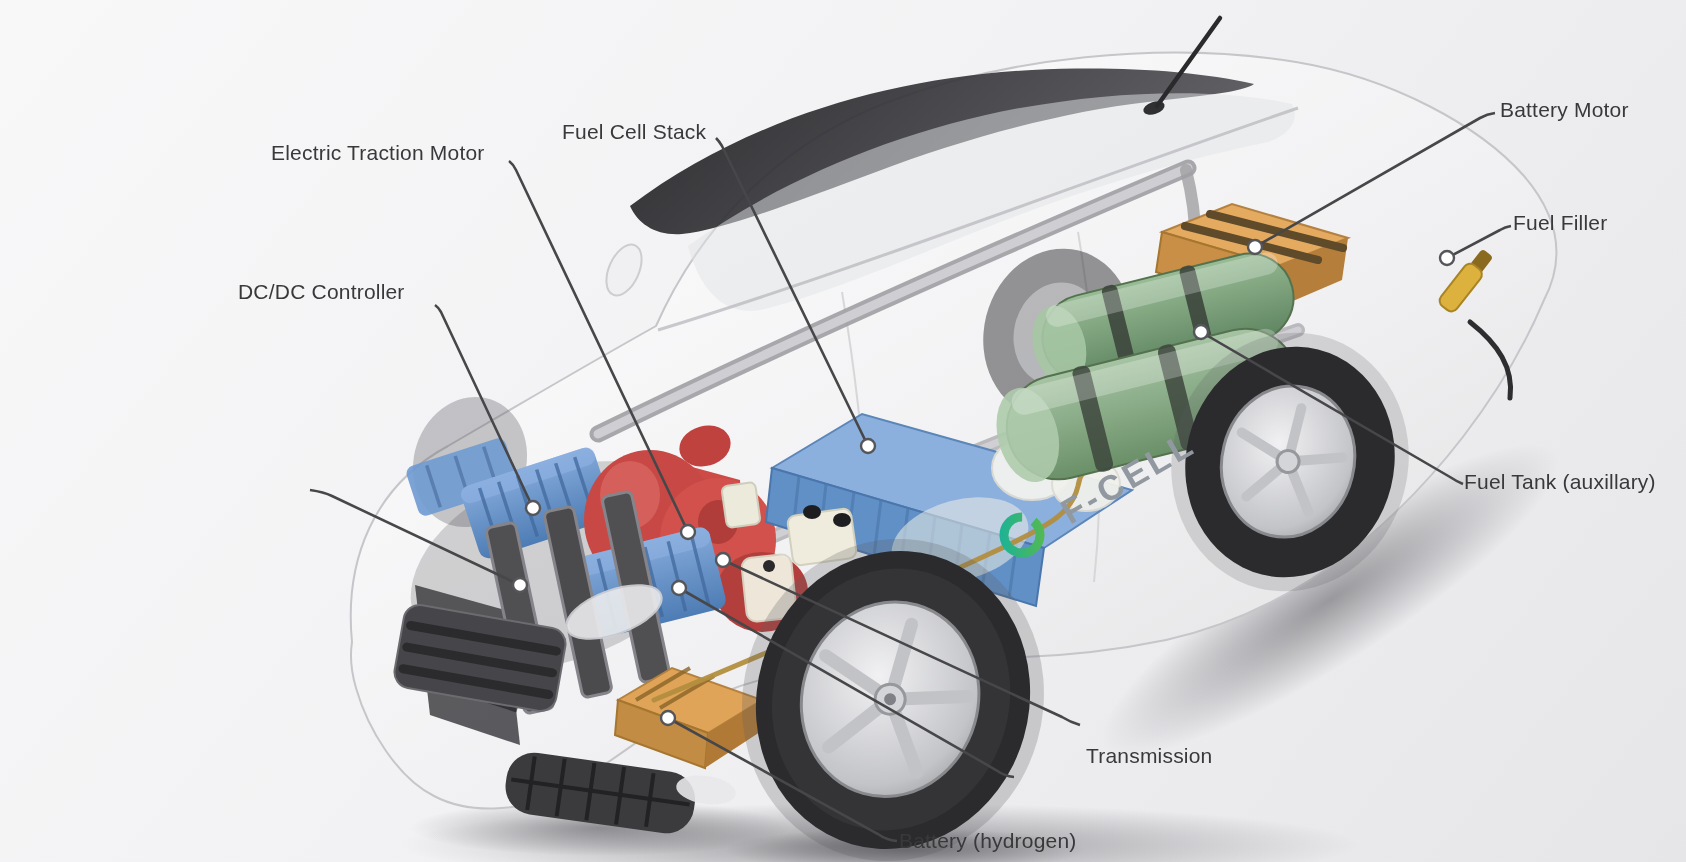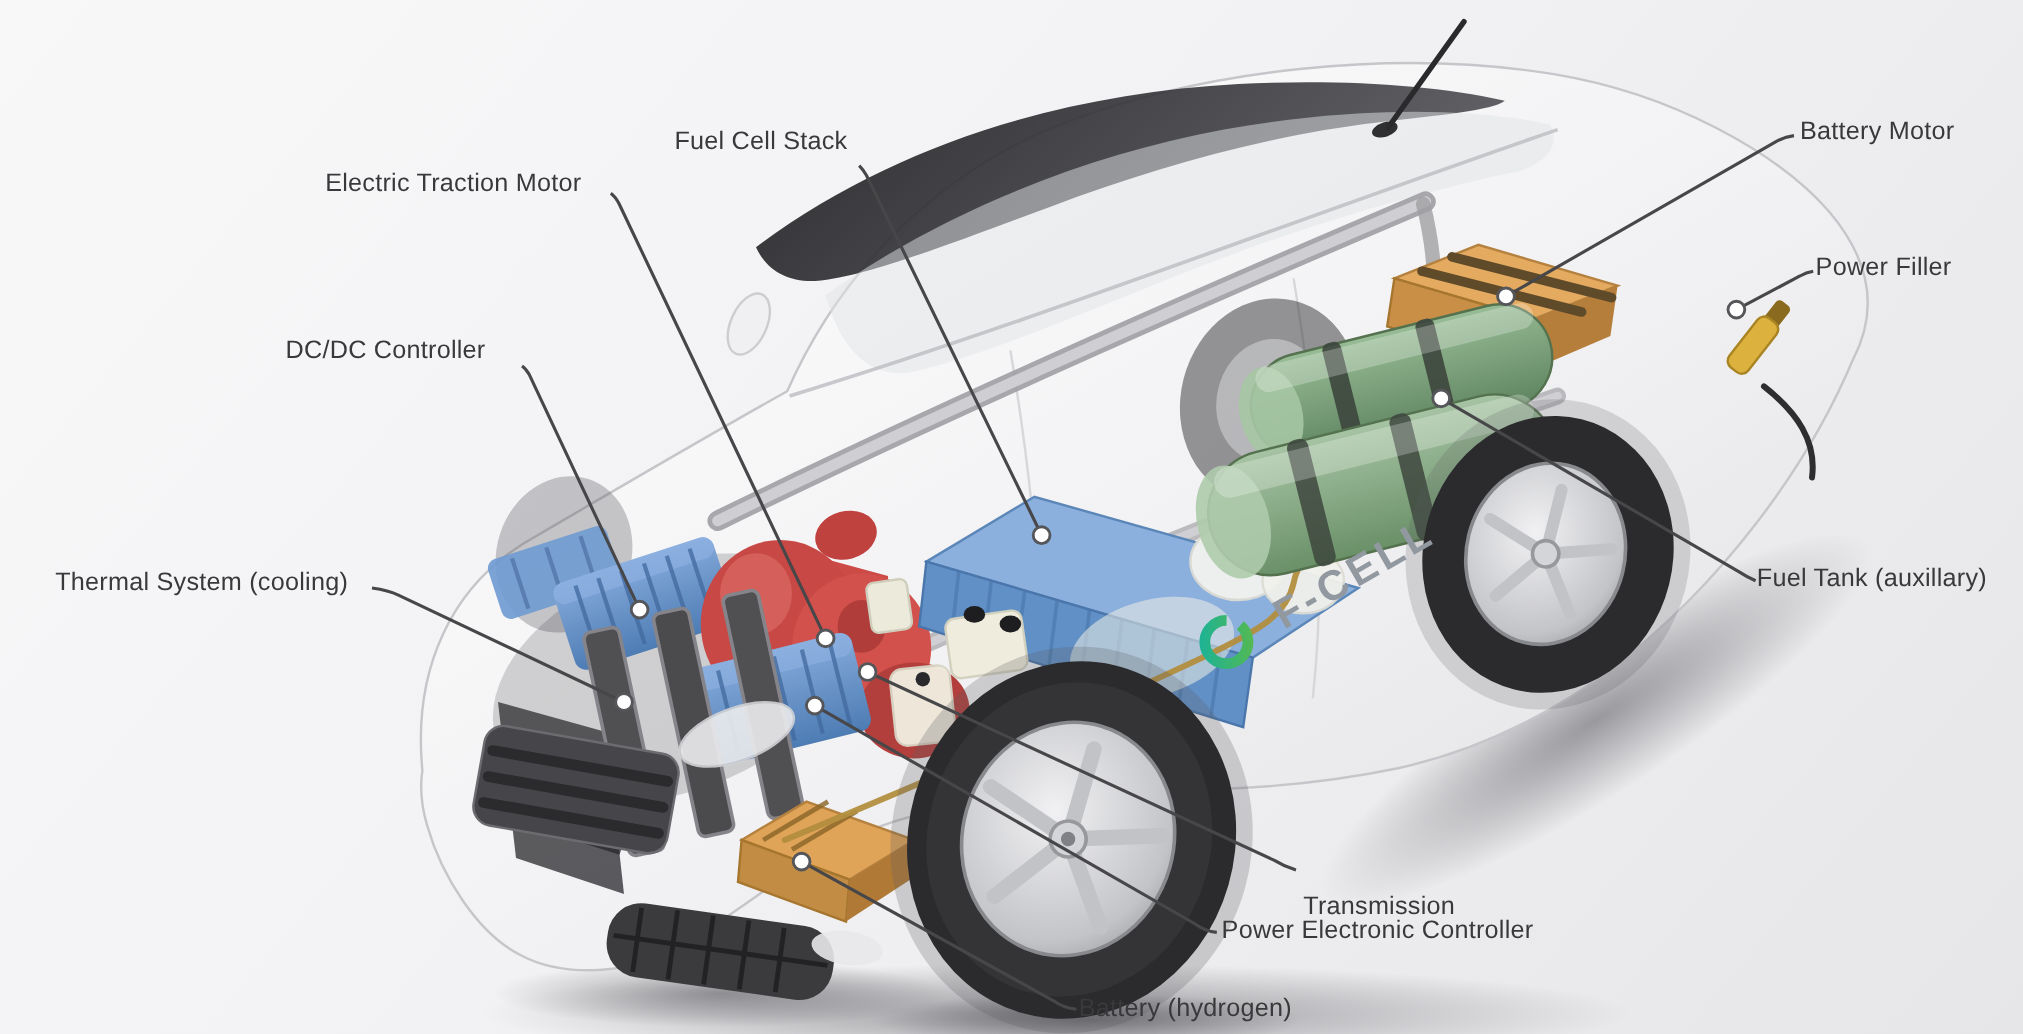--- a/index.html
+++ b/index.html
@@ -286,23 +286,21 @@
     <circle cx="723" cy="560" r="7"></circle>
     <circle cx="679" cy="588" r="7"></circle>
     <circle cx="668" cy="718" r="7"></circle>
     <circle cx="1255" cy="247" r="7"></circle>
     <circle cx="1447" cy="258" r="7"></circle>
     <circle cx="1201" cy="332" r="7"></circle>
   </g>
 </svg>
 
 <div class="lbl" style="left:271px;top:141px">Electric Traction Motor</div>
-<div class="lbl" style="left:562px;top:106px">Fuel Cell Stack</div>
+<div class="lbl" style="left:562px;top:120px">Fuel Cell Stack</div>
 <div class="lbl" style="left:238px;top:280px">DC/DC Controller</div>
-<div class="lbl" style="left:46px;top:474px">Thermal System (cooling)</div>
 <div class="lbl" style="left:1500px;top:98px">Battery Motor</div>
-<div class="lbl" style="left:1513px;top:211px">Power Filler</div>
+<div class="lbl" style="left:1513px;top:211px">Fuel Filler</div>
 <div class="lbl" style="left:1464px;top:470px">Fuel Tank (auxillary)</div>
 <div class="lbl" style="left:1086px;top:744px">Transmission</div>
-<div class="lbl" style="left:1018px;top:764px">Power Electronic Controller</div>
 <div class="lbl" style="left:899px;top:829px">Battery (hydrogen)</div>
 
 </div>
 
 </body></html>

